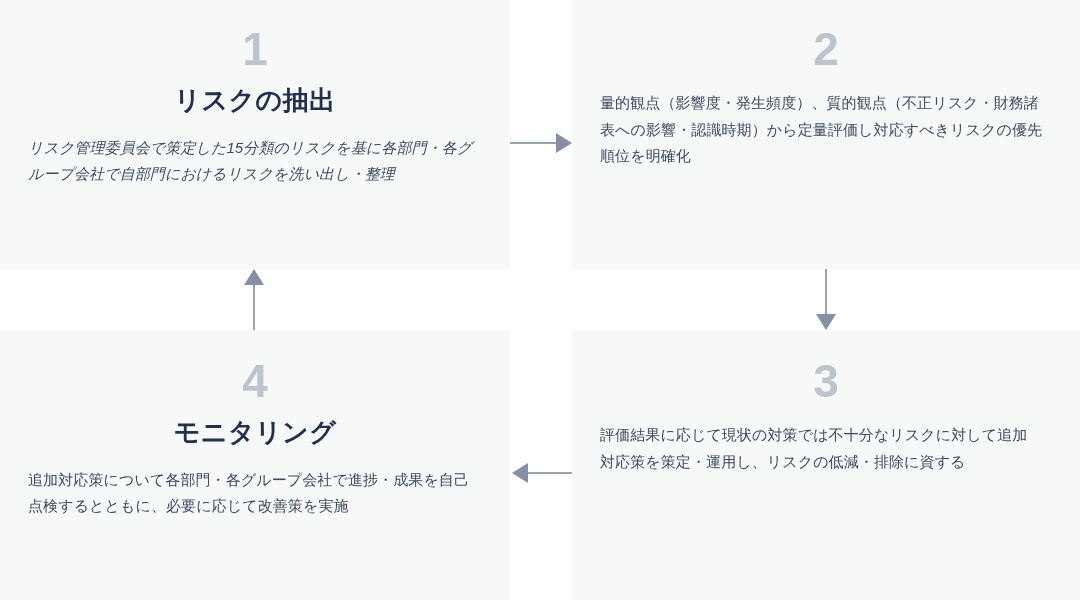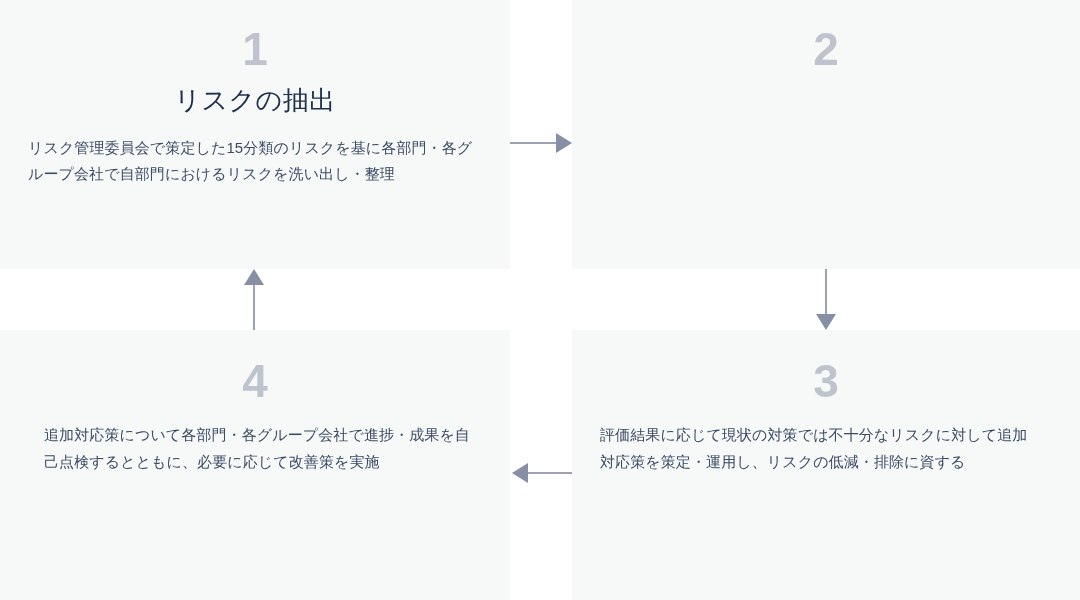--- a/index.html
+++ b/index.html
@@ -33,36 +33,36 @@
   }
   .panel.p1 .step-num{margin-top:26px;}
   .panel.p2 .step-num{margin-top:26px;}
   .panel.p4 .step-num{margin-top:28px;}
   .panel.p3 .step-num{margin-top:28px;}
 
   .step-title{
     text-align:center;
     font-size:26px;
     line-height:1.25;
-    font-weight:normal;
+    font-weight:bold;
     color:#21304d;
     margin-top:12px;
     letter-spacing:0.5px;
   }
 
   .step-body{
     font-size:15px;
     line-height:1.78;
     color:#3c4a63;
     margin-top:18px;
     letter-spacing:0.1px;
     text-align:left;
   }
-  .panel.p1 .step-body{margin-left:28px;margin-right:30px;}
-  .panel.p4 .step-body{margin-left:44px;margin-right:30px;}
+  .panel.p1 .step-body{margin-left:28px;margin-right:30px;font-style:italic;}
+  .panel.p4 .step-body{margin-left:28px;margin-right:30px;}
   .panel.p2 .step-body{margin-left:28px;margin-right:30px;}
   .panel.p3 .step-body{margin-left:28px;margin-right:48px;}
 
   
   .arrow{position:absolute;}
 
   
   .arrow-right .shaft{
     position:absolute;left:0;top:50%;
     height:2px;background:#9aa2b4;
@@ -134,24 +134,26 @@
 <div id="stage">
 
   <div class="panel p1">
     <div class="step-num">1</div>
     <div class="step-title">リスクの抽出</div>
     <div class="step-body">リスク管理委員会で策定した15分類のリスクを基に各部門・各グループ会社で自部門におけるリスクを洗い出し・整理</div>
   </div>
 
   <div class="panel p2">
     <div class="step-num">2</div>
+    <div class="step-body">量的観点（影響度・発生頻度）、質的観点（不正リスク・財務諸表への影響・認識時期）から定量評価し対応すべきリスクの優先順位を明確化</div>
   </div>
 
   <div class="panel p4">
     <div class="step-num">4</div>
+    <div class="step-title">モニタリング</div>
     <div class="step-body">追加対応策について各部門・各グループ会社で進捗・成果を自己点検するとともに、必要に応じて改善策を実施</div>
   </div>
 
   <div class="panel p3">
     <div class="step-num">3</div>
     <div class="step-body">評価結果に応じて現状の対策では不十分なリスクに対して追加対応策を策定・運用し、リスクの低減・排除に資する</div>
   </div>
 
   <div class="arrow arrow-right a12">
     <div class="shaft" style="width:46px;"></div>

